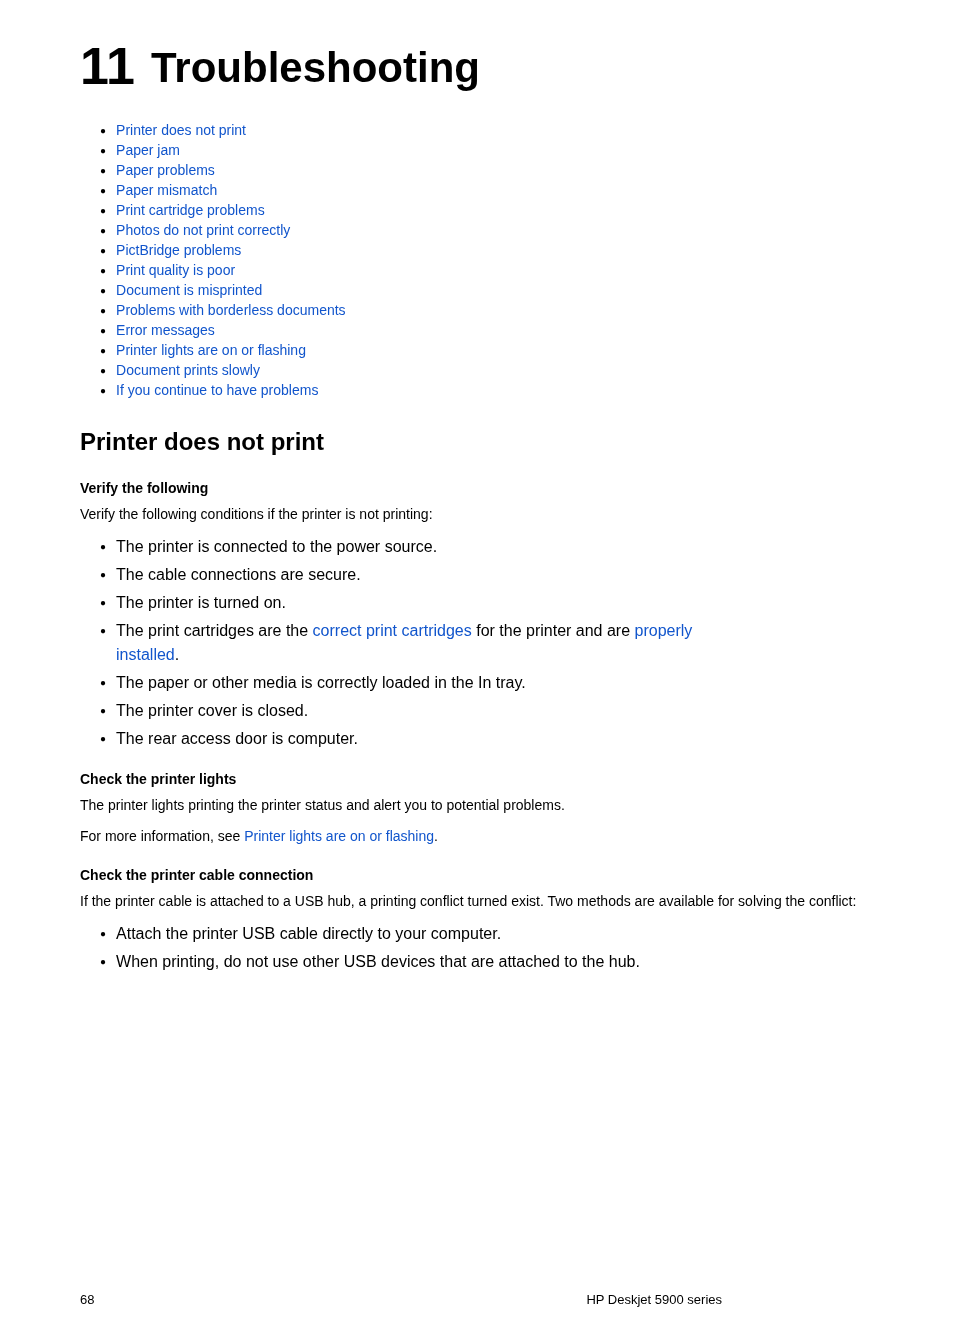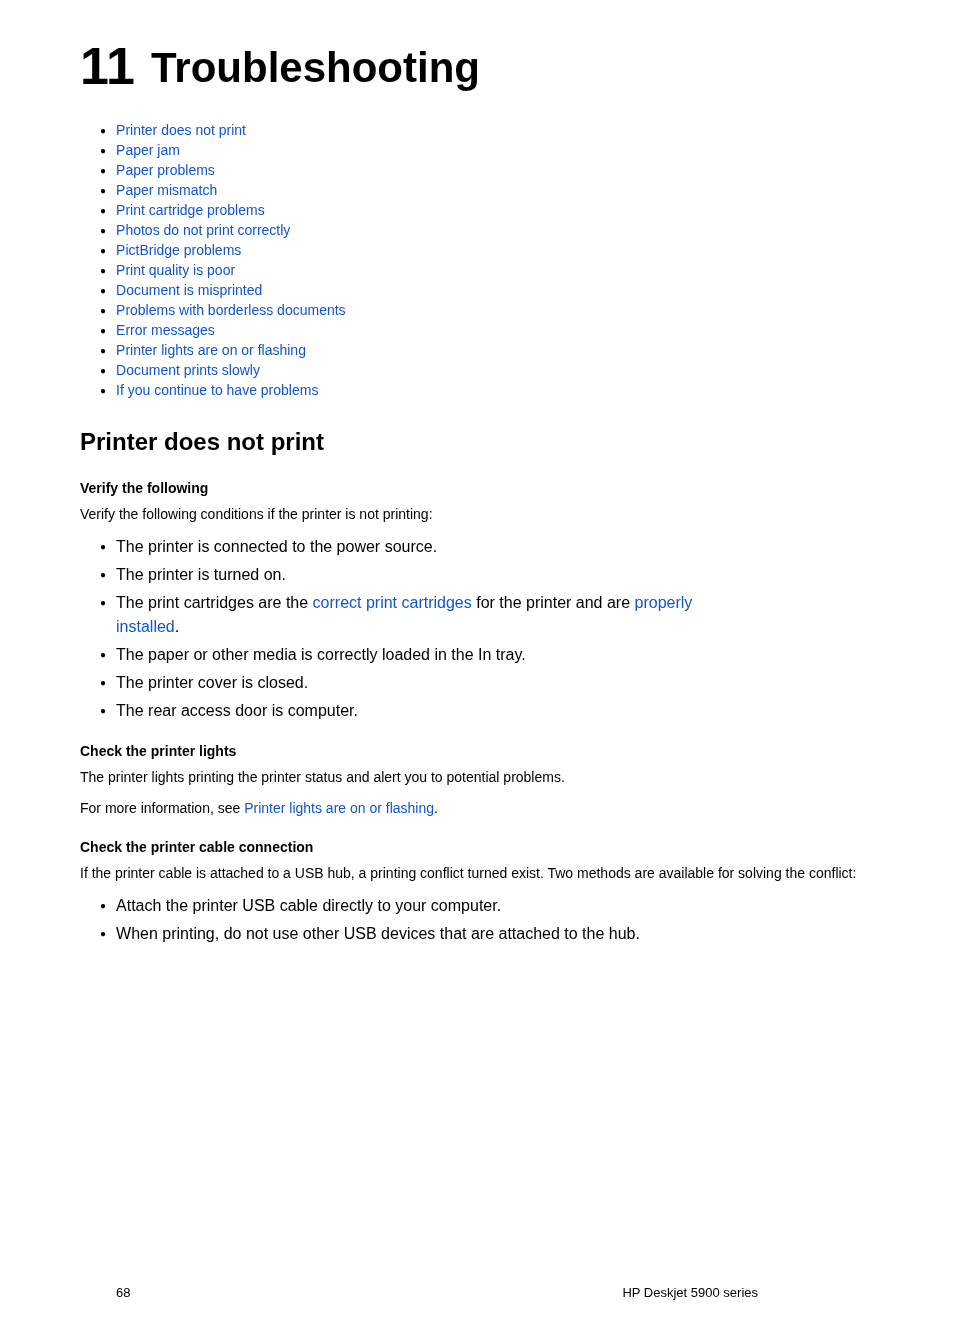--- a/index.html
+++ b/index.html
@@ -95,30 +95,29 @@
       font-size: 10px;
       margin-top: 4px;
       flex-shrink: 0;
     }
     .link {
       color: #1155cc;
       text-decoration: none;
     }
     .footer {
       position: absolute;
-      bottom: 21px;
+      bottom: 14px;
       left: 0;
       right: 0;
       width: 802px;
       display: flex;
       justify-content: space-between;
       padding: 0 80px;
       font-size: 13px;
       color: #000;
-      margin-left: 36px;
     }
     .section-container {
       margin-bottom: 20px;
     }
   </style>
 </head>
 <body>
 
 <div class="chapter-header">
   <span class="chapter-number">11</span>
@@ -172,20 +171,23 @@
 
 <div class="section-container" id="printer-does-not-print">
   <h2 class="section-title">Printer does not print</h2>
 
   <div>
     <p class="subsection-title">Verify the following</p>
     <p class="body-text">Verify the following conditions if the printer is not printing:</p>
     <ul class="bullet-list">
       <li>
           <span>The printer is connected to the power source.</span>
+        </li>
+      <li>
+          <span>The cable connections are secure.</span>
         </li>
       <li>
           <span>The printer is turned on.</span>
         </li>
       <li>
         <span>The print cartridges are the <a class="link" href="#">correct print cartridges</a> for the printer and are <a class="link" href="#">properly<br>installed</a>.</span>
       </li>
       <li>
           <span>The paper or other media is correctly loaded in the In tray.</span>
         </li>

